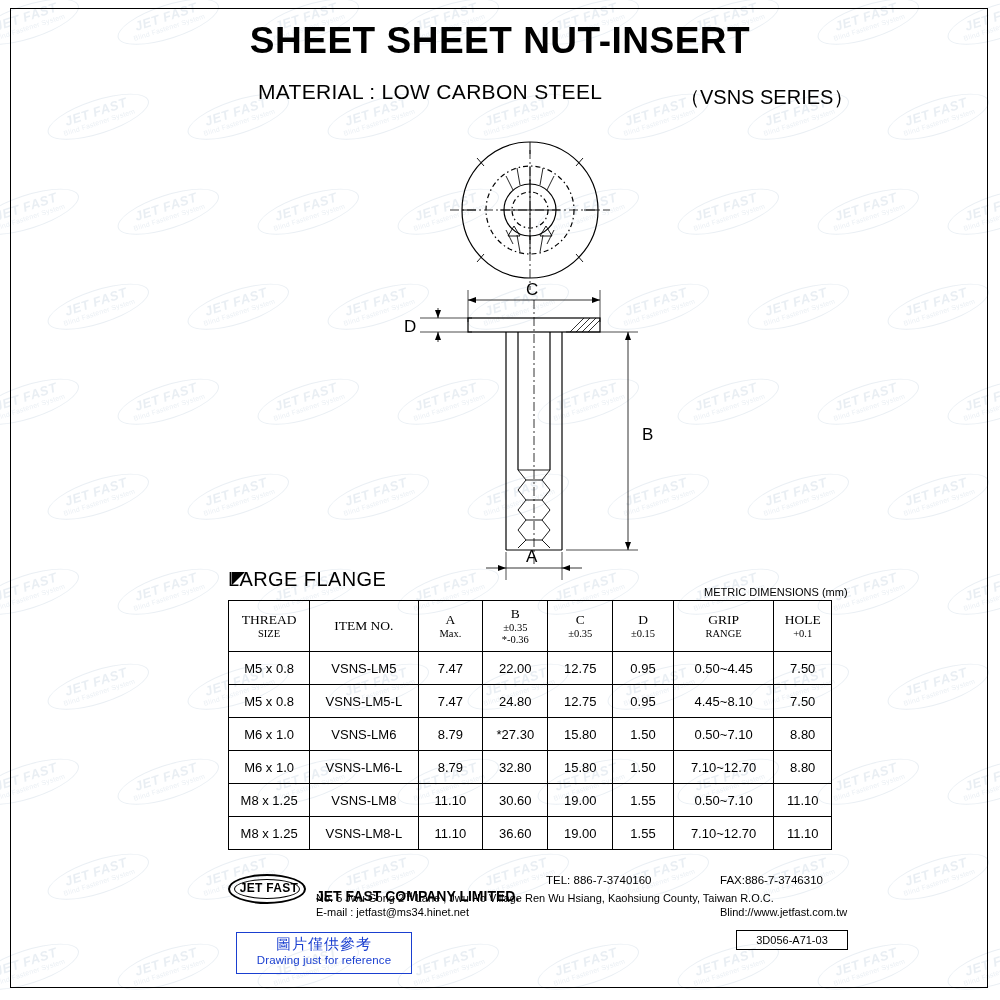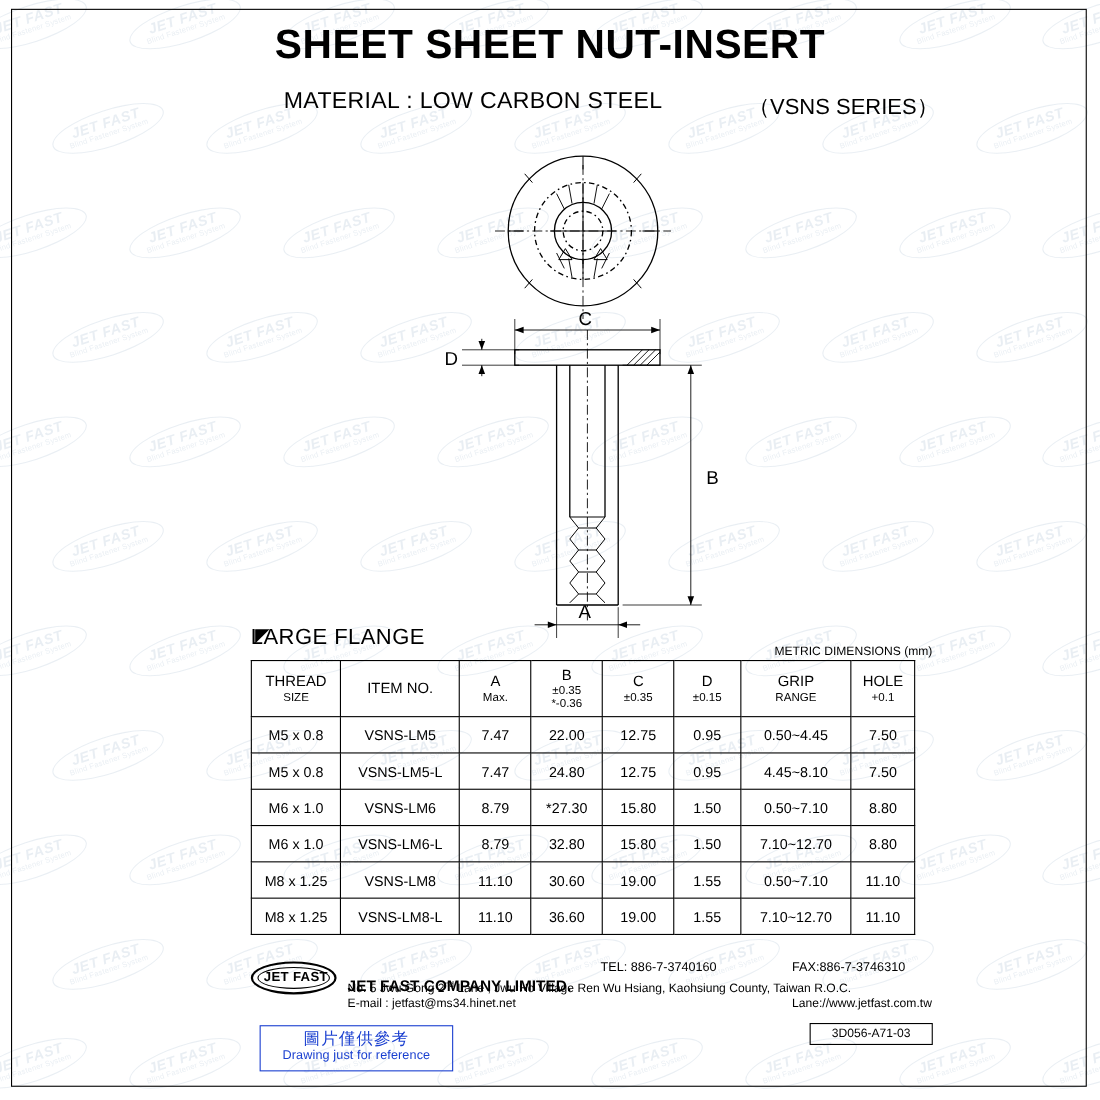--- a/index.html
+++ b/index.html
@@ -137,20 +137,21 @@
     text-align: center;
     vertical-align: middle;
     padding: 0;
     height: 32px;
     font-weight: normal;
   }
   table.spec thead th {
     height: 50px;
     line-height: 1.15;
     font-size: 13.5px;
+    font-family: Liberation Serif, serif;
   }
   .th-sub { font-size: 10.5px; display: block; }
   .col-thread { width: 82px; }
   .col-item  { width: 112px; }
   .col-a     { width: 66px; }
   .col-b     { width: 66px; }
   .col-c     { width: 66px; }
   .col-d     { width: 62px; }
   .col-grip  { width: 102px; }
   .col-hole  { width: 58px; }
@@ -899,21 +900,21 @@
   <div class="footer">
     <div class="logo">
       <div class="logo-inner"></div>
       <div class="logo-text">JET FAST</div>
     </div>
     <div class="company">JET FAST COMPANY LIMITED.</div>
     <div class="tel">TEL: 886-7-3740160</div>
     <div class="fax">FAX:886-7-3746310</div>
     <div class="addr"><span>No. 5 Jwu Gong 2<span class="sup">nd</span>   Lane , Jwu Ho Village Ren Wu Hsiang, Kaohsiung County, Taiwan R.O.C.</span></div>
     <div class="email">E-mail : jetfast@ms34.hinet.net</div>
-    <div class="web">Lane://www.jetfast.com.tw</div>
+    <div class="web">Blind://www.jetfast.com.tw</div>
   </div>
 
   <div class="ref-box">
     <div class="ref-cn">圖片僅供參考</div>
     <div class="ref-en">Drawing just for reference</div>
   </div>
   <div class="doc-code">3D056-A71-03</div>
 
 </div>
 

